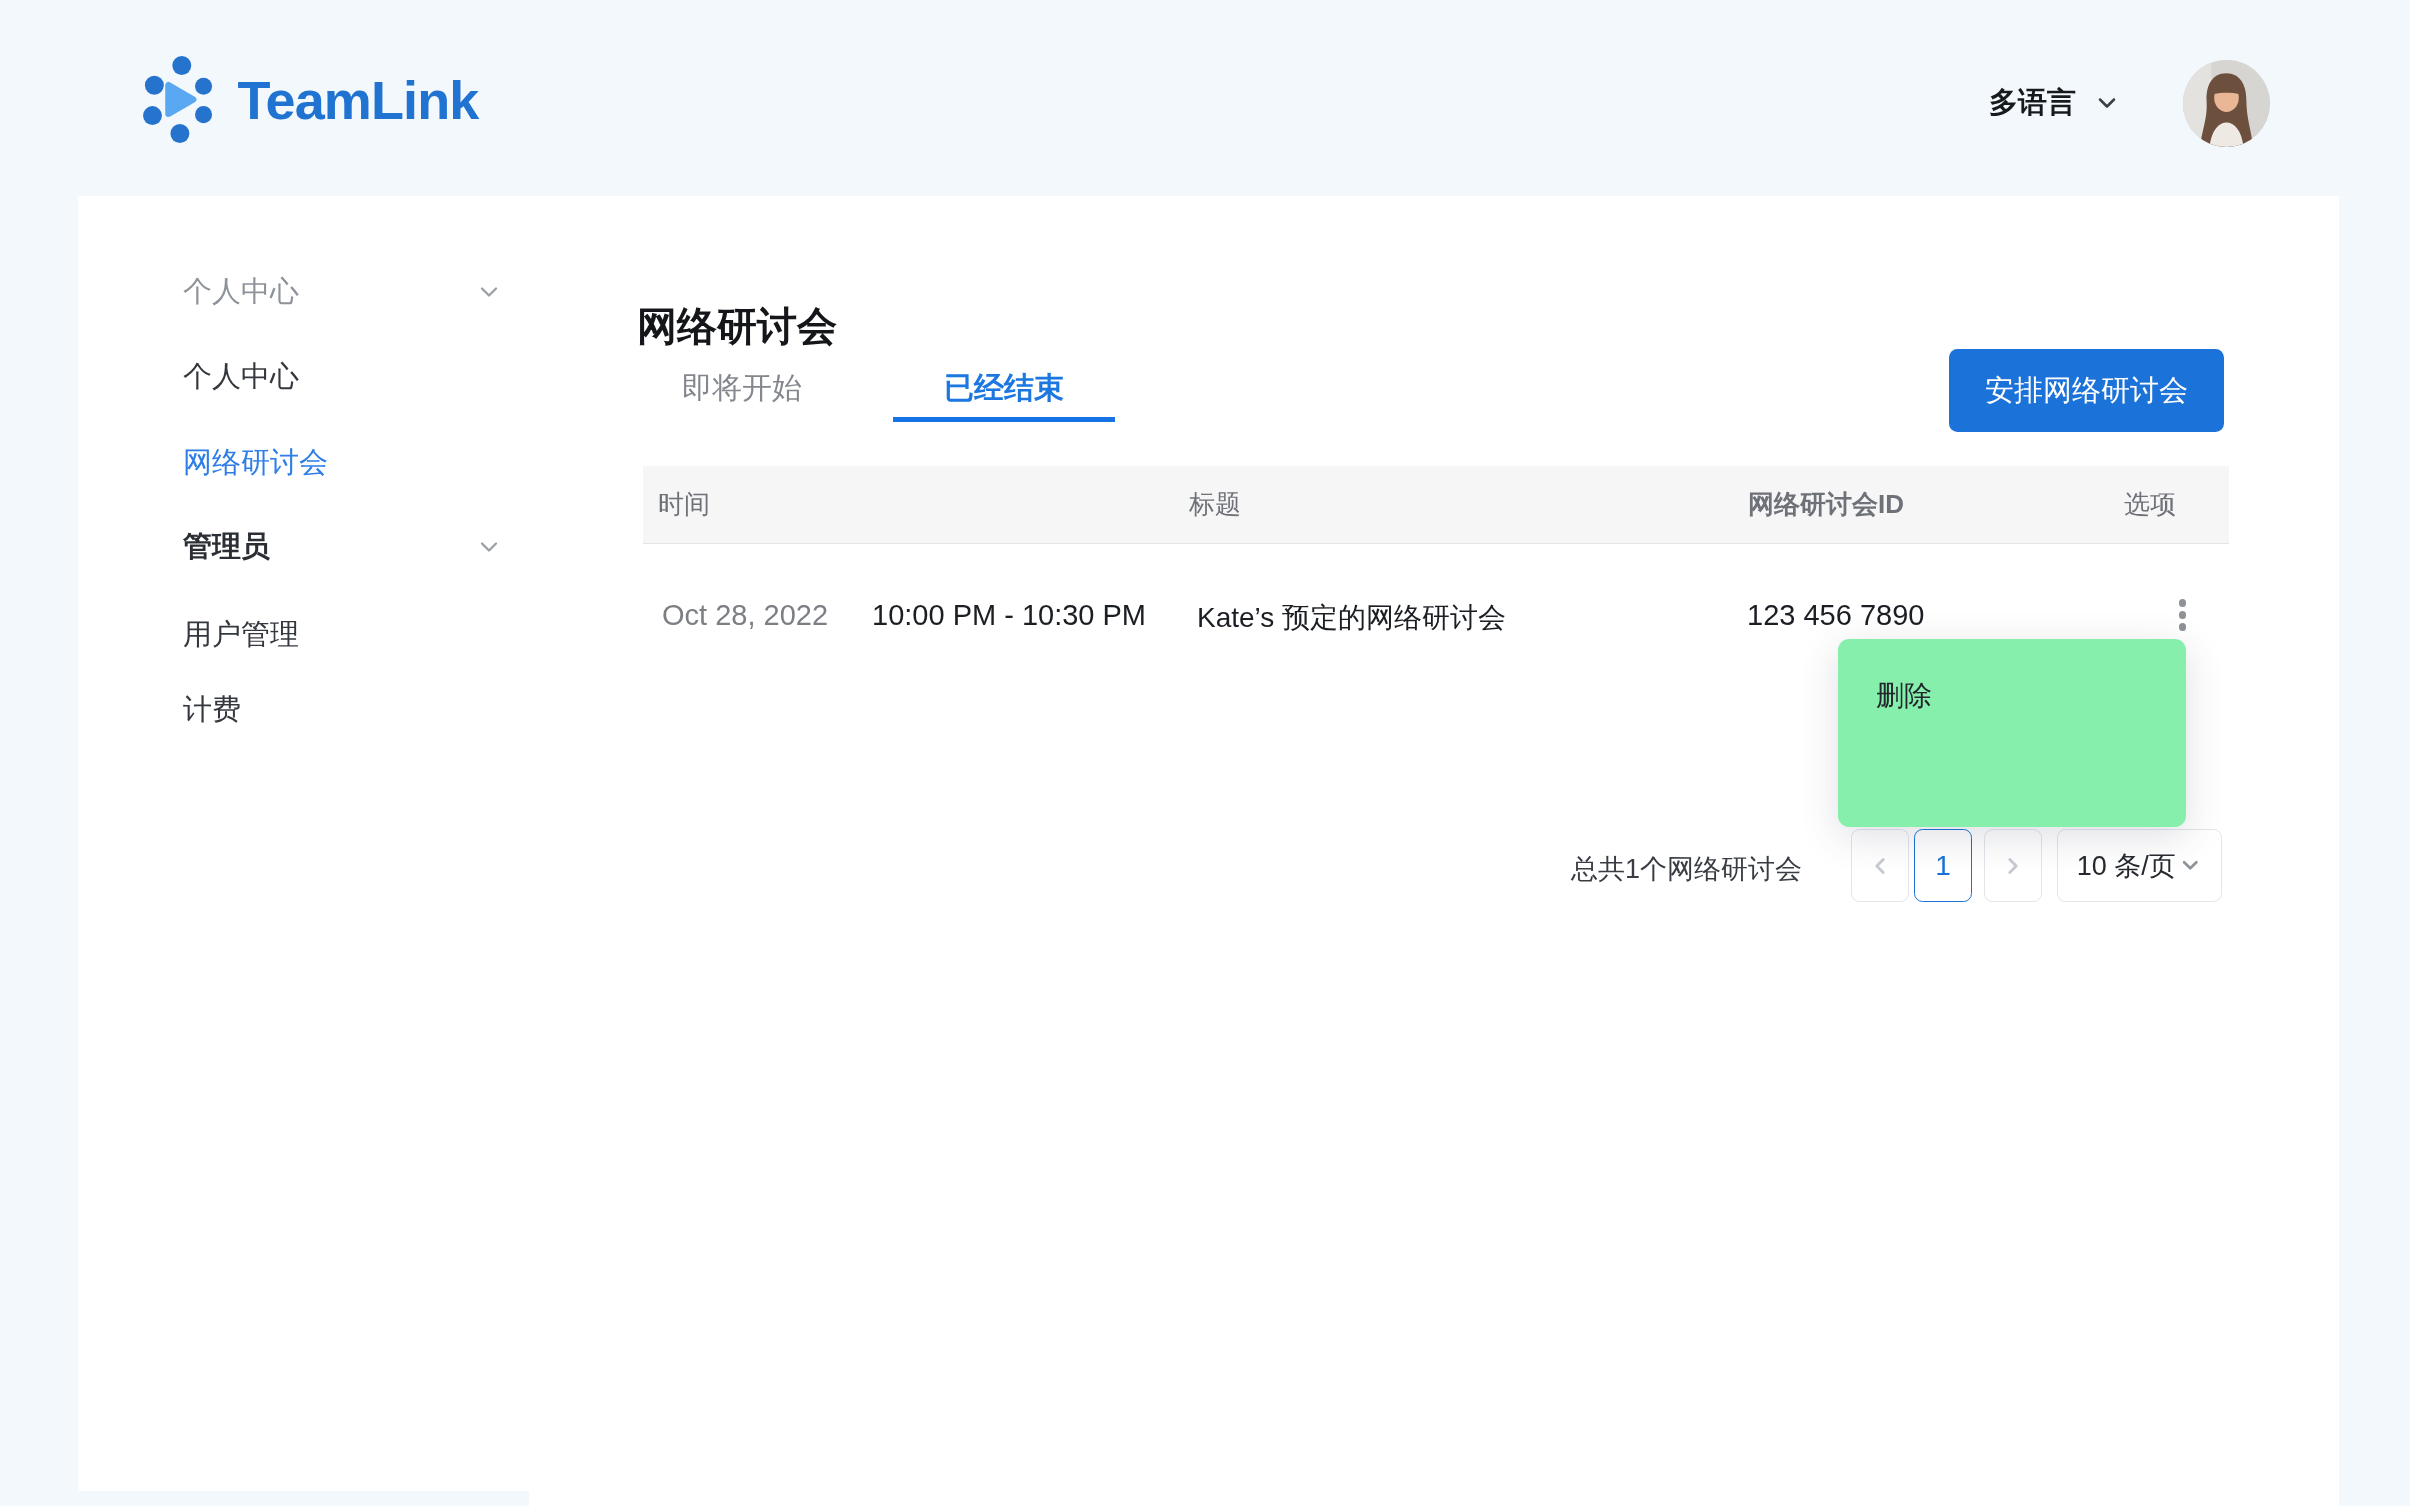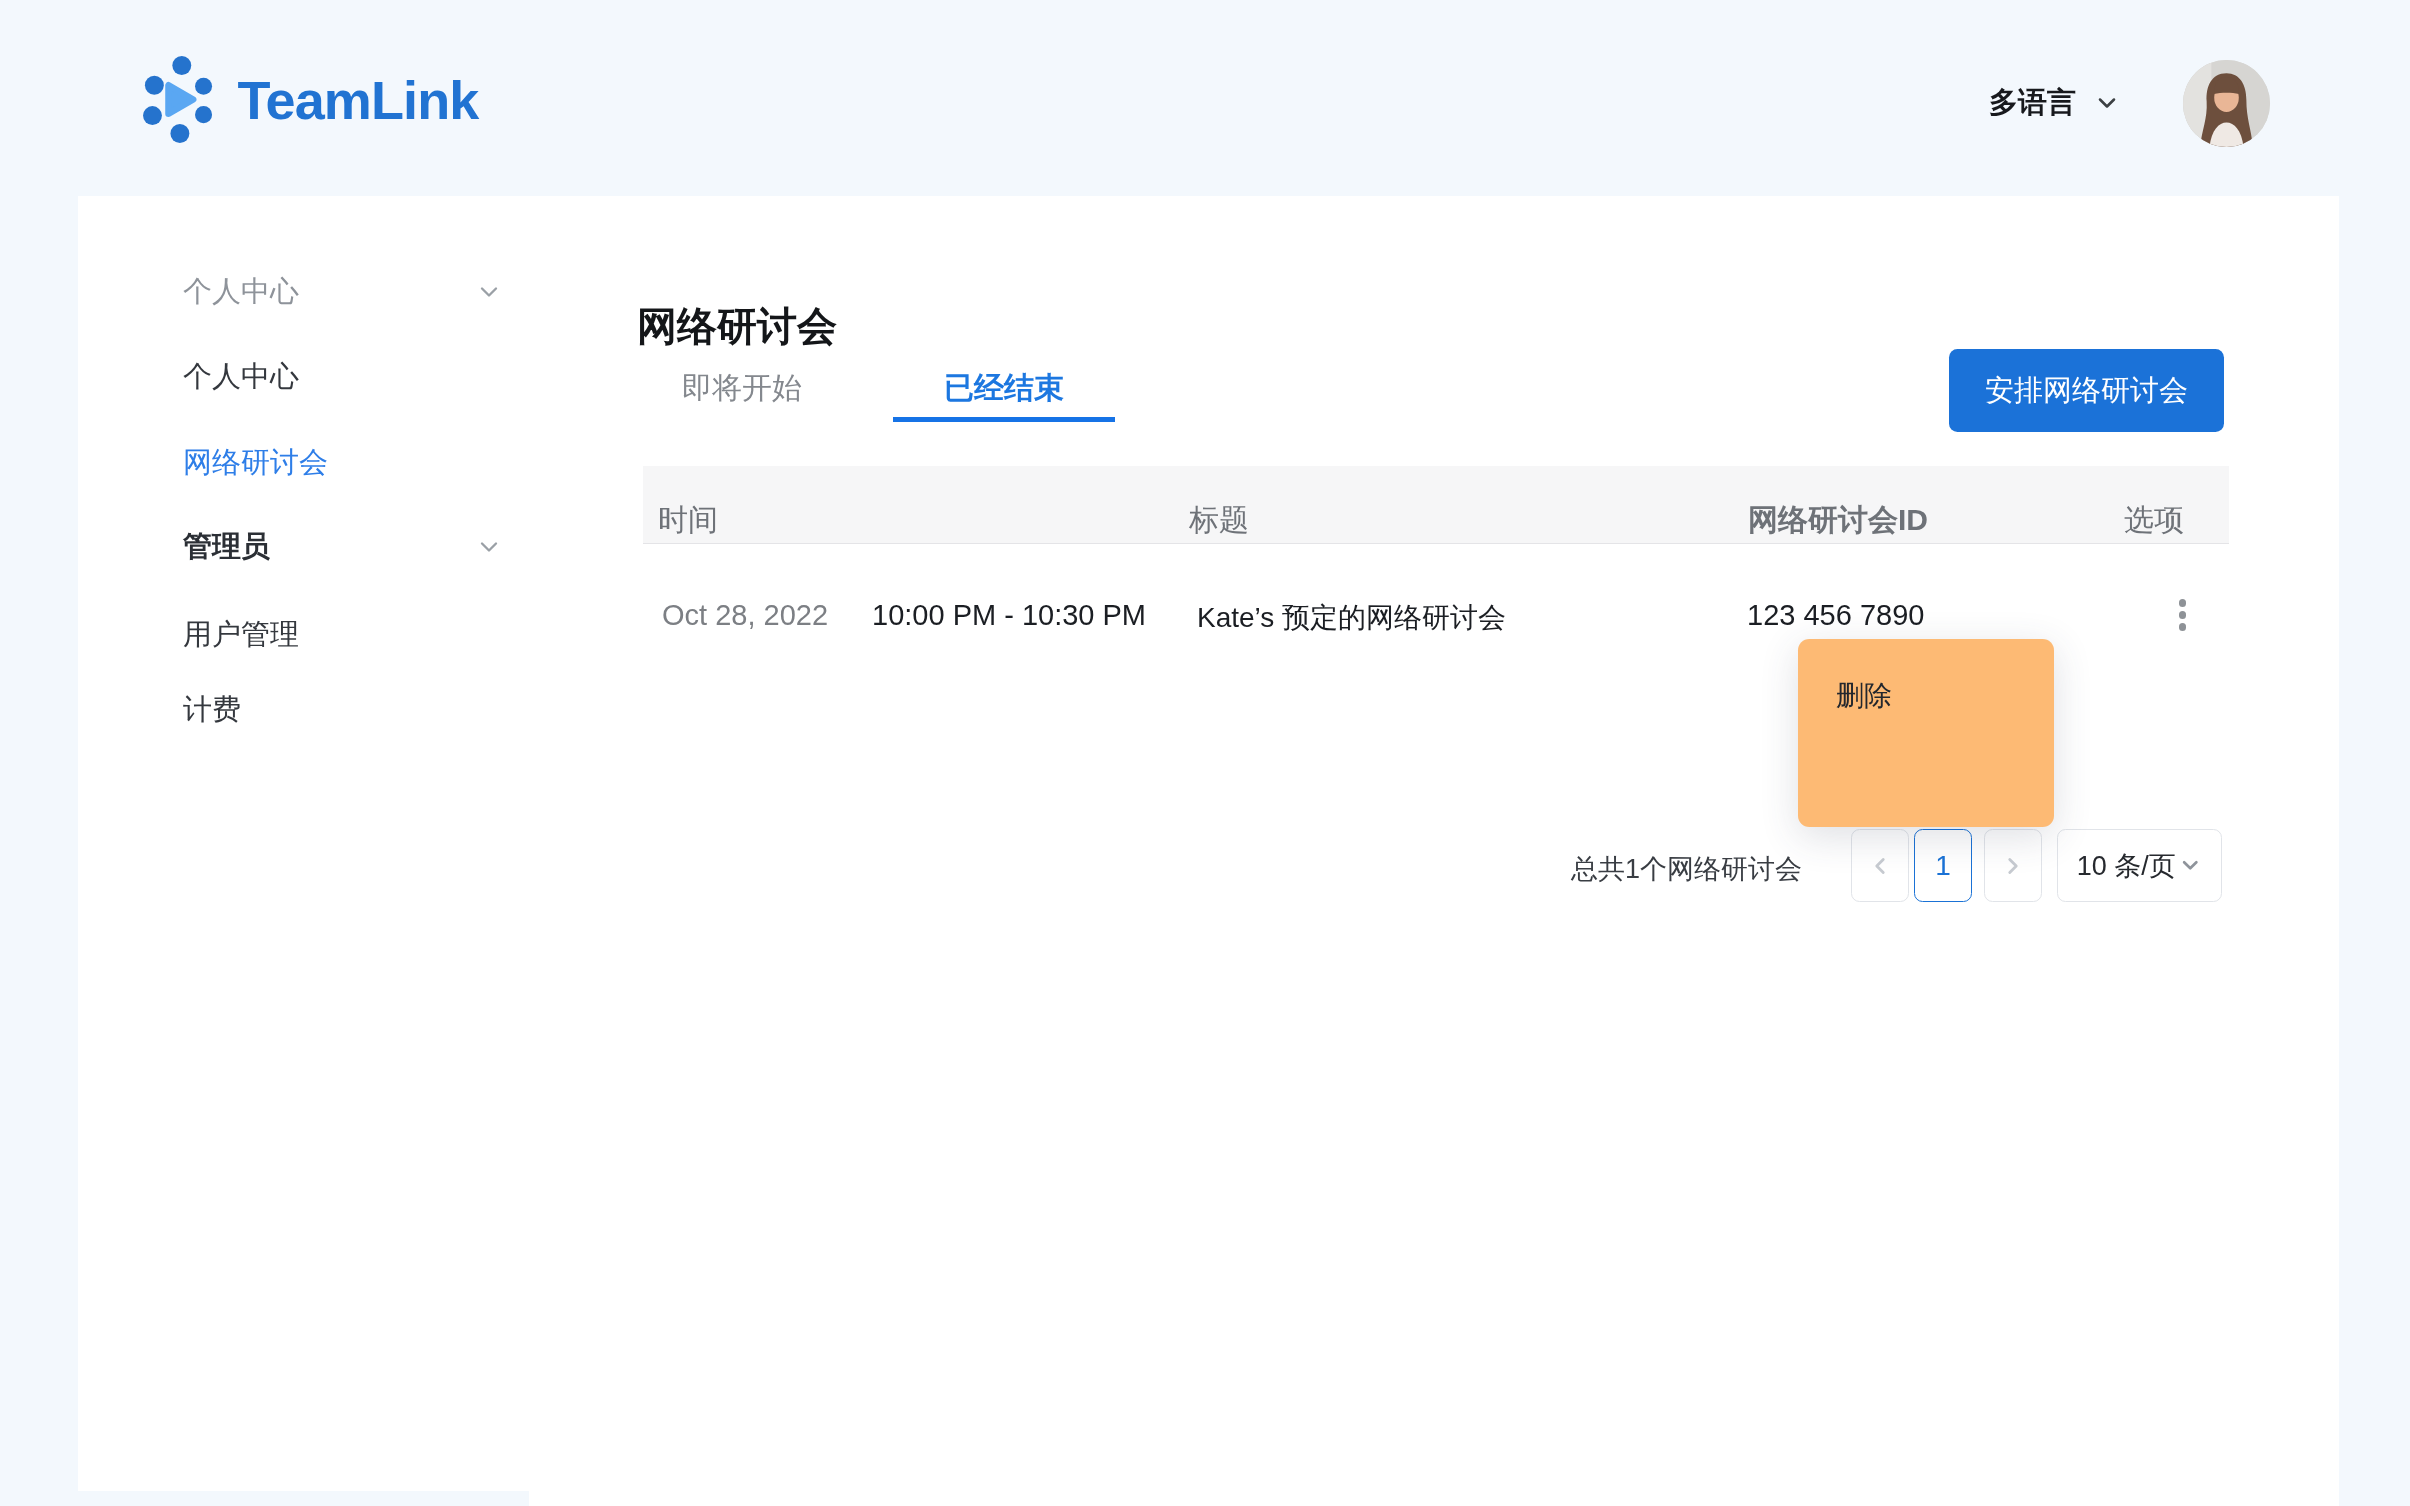--- a/index.html
+++ b/index.html
@@ -35,34 +35,34 @@
        font-size:30px;color:#84888e;cursor:pointer;}
   .tab.active{color:#1c77e0;font-weight:700;}
   .tab.active::after{content:"";position:absolute;left:0;right:0;bottom:0;height:4.7px;background:#1673e6;}
   .btn-primary{position:absolute;left:1871px;top:153px;width:275px;height:83px;background:#1b72d8;
                border:none;border-radius:8.5px;color:#ffffff;font-size:29px;
                font-family:"Liberation Sans",sans-serif;display:flex;align-items:center;
                justify-content:center;cursor:pointer;}
   
   .thead{position:absolute;left:565px;top:270px;width:1586px;height:77px;background:#f6f6f7;
          border-bottom:1.9px solid #e4e4e7;}
-  .th{position:absolute;top:16px;height:100%;display:flex;align-items:center;
-      font-size:30px;color:#6e7278;white-space:nowrap;}
+  .th{position:absolute;top:0;height:100%;display:flex;align-items:center;
+      font-size:26px;color:#6e7278;white-space:nowrap;}
   .th-time{left:15px;} .th-title{left:546px;} .th-id{left:1105px;font-weight:bold;} .th-opts{left:1481px;}
   .trow{position:absolute;left:565px;top:347px;width:1586px;height:151px;}
   .td{position:absolute;top:56px;font-size:29px;white-space:nowrap;color:#1b1e23;}
   .td-date{left:19px;color:#7c7f84;}
   .td-range{left:229px;}
   .td-title{left:554px;font-size:28px;}
   .td-id{left:1104px;}
   .kebab-btn{position:absolute;left:2084px;top:389px;width:41px;height:60px;display:flex;
              flex-direction:column;align-items:center;justify-content:center;gap:4.7px;cursor:pointer;}
   .kebab-btn i{width:7.5px;height:7.5px;border-radius:50%;background:#8e9297;display:block;}
   
-  .menu{position:absolute;left:1720px;top:443px;width:256px;height:188px;background:#fdba74;
+  .menu{position:absolute;left:1760px;top:443px;width:348px;height:188px;background:#86efac;
         border-radius:11.3px;box-shadow:0 9.4px 38px rgba(55,65,85,0.16);z-index:5;}
   .menu-item{position:absolute;left:0;width:100%;height:79px;display:flex;align-items:center;
              padding-left:38px;box-sizing:border-box;font-size:28px;color:#23272d;cursor:pointer;}
   .menu-item:nth-child(1){top:17px;}
   .menu-item:nth-child(2){top:98px;}
   
   .pg-total{position:absolute;left:1347px;width:377px;top:655px;text-align:right;
             font-size:27px;color:#393d43;white-space:nowrap;}
   .pg-box{position:absolute;top:633px;height:73px;box-sizing:border-box;background:#fff;
           border:1.9px solid #e1e4e9;border-radius:8.5px;display:flex;align-items:center;

